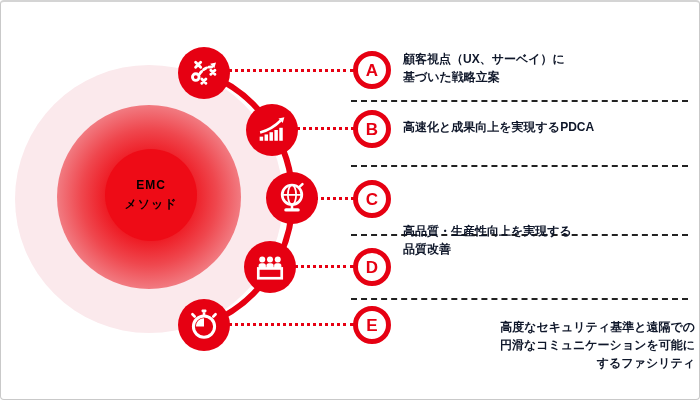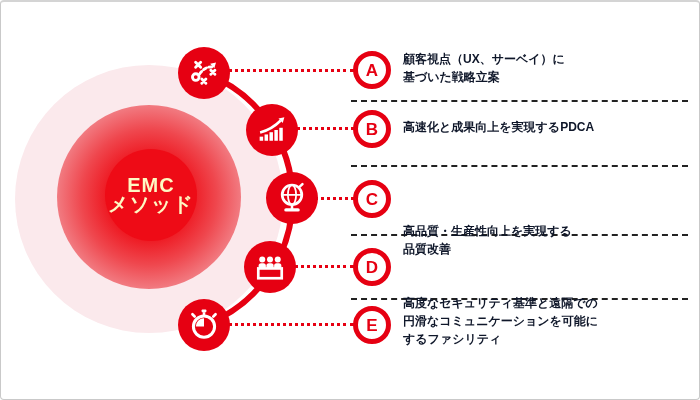--- a/index.html
+++ b/index.html
@@ -14,21 +14,21 @@
   .glow.outer{left:14px;top:63px;width:268px;height:268px;background:#fbe9ec;}
   .glow.mid{
     left:56px;top:103px;width:184px;height:184px;
     background:radial-gradient(circle, #ee0f18 28%, #ef474e 52%, #f39aa0 82%, #f9d2d6 100%);
   }
   .center-circle{
     position:absolute;left:104px;top:147px;width:92px;height:92px;border-radius:50%;
     background:#ee0b16;display:flex;align-items:center;justify-content:center;z-index:3;
   }
   .center-label{
-    color:#fef9c3;font-weight:700;font-size:20px;line-height:19px;text-align:center;
+    color:#000000;font-weight:700;font-size:12px;line-height:19px;text-align:center;
     white-space:pre-line;letter-spacing:1px;
   }
   
   .arc{position:absolute;left:0;top:0;width:700px;height:400px;z-index:2;}
   .arc path{fill:none;stroke:#e60012;stroke-width:6;}
   
   .dotline{position:absolute;height:0;border-top:3px dotted #e60012;z-index:2;}
   
   .node{
     position:absolute;width:52px;height:52px;border-radius:50%;background:#e60012;
@@ -139,21 +139,21 @@
     </div>
   <div class="badge" style="left:352px;top:304px;">
       <span>E</span>
     </div>
 
   <div class="item-text" style="top:48px;">顧客視点（UX、サーベイ）に
 基づいた戦略立案</div>
   <div class="item-text" style="top:116px;">高速化と成果向上を実現するPDCA</div>
   <div class="item-text" style="top:184px;margin-top:36px;">高品質・生産性向上を実現する
 品質改善</div>
-  <div class="item-text" style="top:292px;">高度なセキュリティ基準と遠隔での
+  <div class="item-text" style="top:316px;text-align:right;">高度なセキュリティ基準と遠隔での
 円滑なコミュニケーションを可能に
 するファシリティ</div>
 
   <div class="sep" style="top:98px;"></div>
   <div class="sep" style="top:163px;"></div>
   <div class="sep" style="top:232px;"></div>
   <div class="sep" style="top:296px;"></div>
 
 </div>
 

